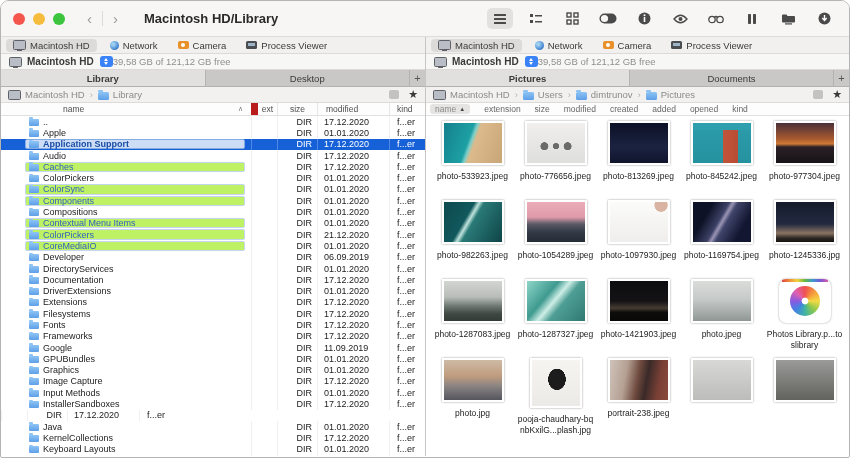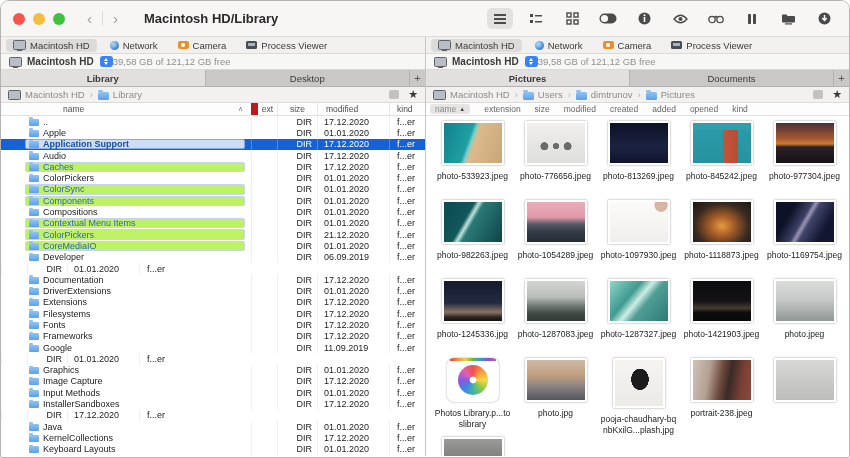--- a/index.html
+++ b/index.html
@@ -412,20 +412,26 @@
                 <i class="fi"></i>
                 <span>Developer</span>
               </div>
             </div>
             <div class="cell c-ext"></div>
             <div class="cell c-size">DIR</div>
             <div class="cell c-mod">06.09.2019</div>
             <div class="cell c-kind">f...er</div>
           </div>
           <div class="row normal">
+            <div class="name-cell">
+              <div class="name-inner">
+                <i class="fi"></i>
+                <span>DirectoryServices</span>
+              </div>
+            </div>
             <div class="cell c-ext"></div>
             <div class="cell c-size">DIR</div>
             <div class="cell c-mod">01.01.2020</div>
             <div class="cell c-kind">f...er</div>
           </div>
           <div class="row normal">
             <div class="name-cell">
               <div class="name-inner">
                 <i class="fi"></i>
                 <span>Documentation</span>
@@ -502,20 +508,26 @@
                 <i class="fi"></i>
                 <span>Google</span>
               </div>
             </div>
             <div class="cell c-ext"></div>
             <div class="cell c-size">DIR</div>
             <div class="cell c-mod">11.09.2019</div>
             <div class="cell c-kind">f...er</div>
           </div>
           <div class="row normal">
+            <div class="name-cell">
+              <div class="name-inner">
+                <i class="fi"></i>
+                <span>GPUBundles</span>
+              </div>
+            </div>
             <div class="cell c-ext"></div>
             <div class="cell c-size">DIR</div>
             <div class="cell c-mod">01.01.2020</div>
             <div class="cell c-kind">f...er</div>
           </div>
           <div class="row normal">
             <div class="name-cell">
               <div class="name-inner">
                 <i class="fi"></i>
                 <span>Graphics</span>
@@ -732,26 +744,20 @@
             <div class="plabel">photo-1054289.jpeg</div>
           </div>
           <div class="photo">
             <div class="thumb">
               <div class="img" style="background: radial-gradient(circle at 88% 8%, rgb(217, 180, 162) 10%, rgba(0, 0, 0, 0) 11%), linear-gradient(rgb(251, 251, 250), rgb(239, 238, 236));"></div>
             </div>
             <div class="plabel">photo-1097930.jpeg</div>
           </div>
           <div class="photo">
             <div class="thumb">
-              <div class="img" style="background: radial-gradient(at 50% 60%, rgb(232, 154, 62) 0%, rgb(163, 92, 40) 30%, rgb(58, 42, 32) 65%, rgb(28, 23, 21) 100%);"></div>
-            </div>
-            <div class="plabel">photo-1118873.jpeg</div>
-          </div>
-          <div class="photo">
-            <div class="thumb">
               <div class="img" style="background: linear-gradient(120deg, rgb(14, 18, 38) 25%, rgb(60, 65, 102) 45%, rgb(154, 148, 180) 50%, rgb(64, 68, 106) 56%, rgb(18, 22, 48) 80%);"></div>
             </div>
             <div class="plabel">photo-1169754.jpeg</div>
           </div>
           <div class="photo">
             <div class="thumb">
               <div class="img" style="background: linear-gradient(rgb(21, 26, 44) 0%, rgb(35, 42, 64) 55%, rgb(138, 116, 98) 78%, rgb(46, 40, 36) 90%, rgb(21, 18, 15) 100%);"></div>
             </div>
             <div class="plabel">photo-1245336.jpg</div>
           </div>

